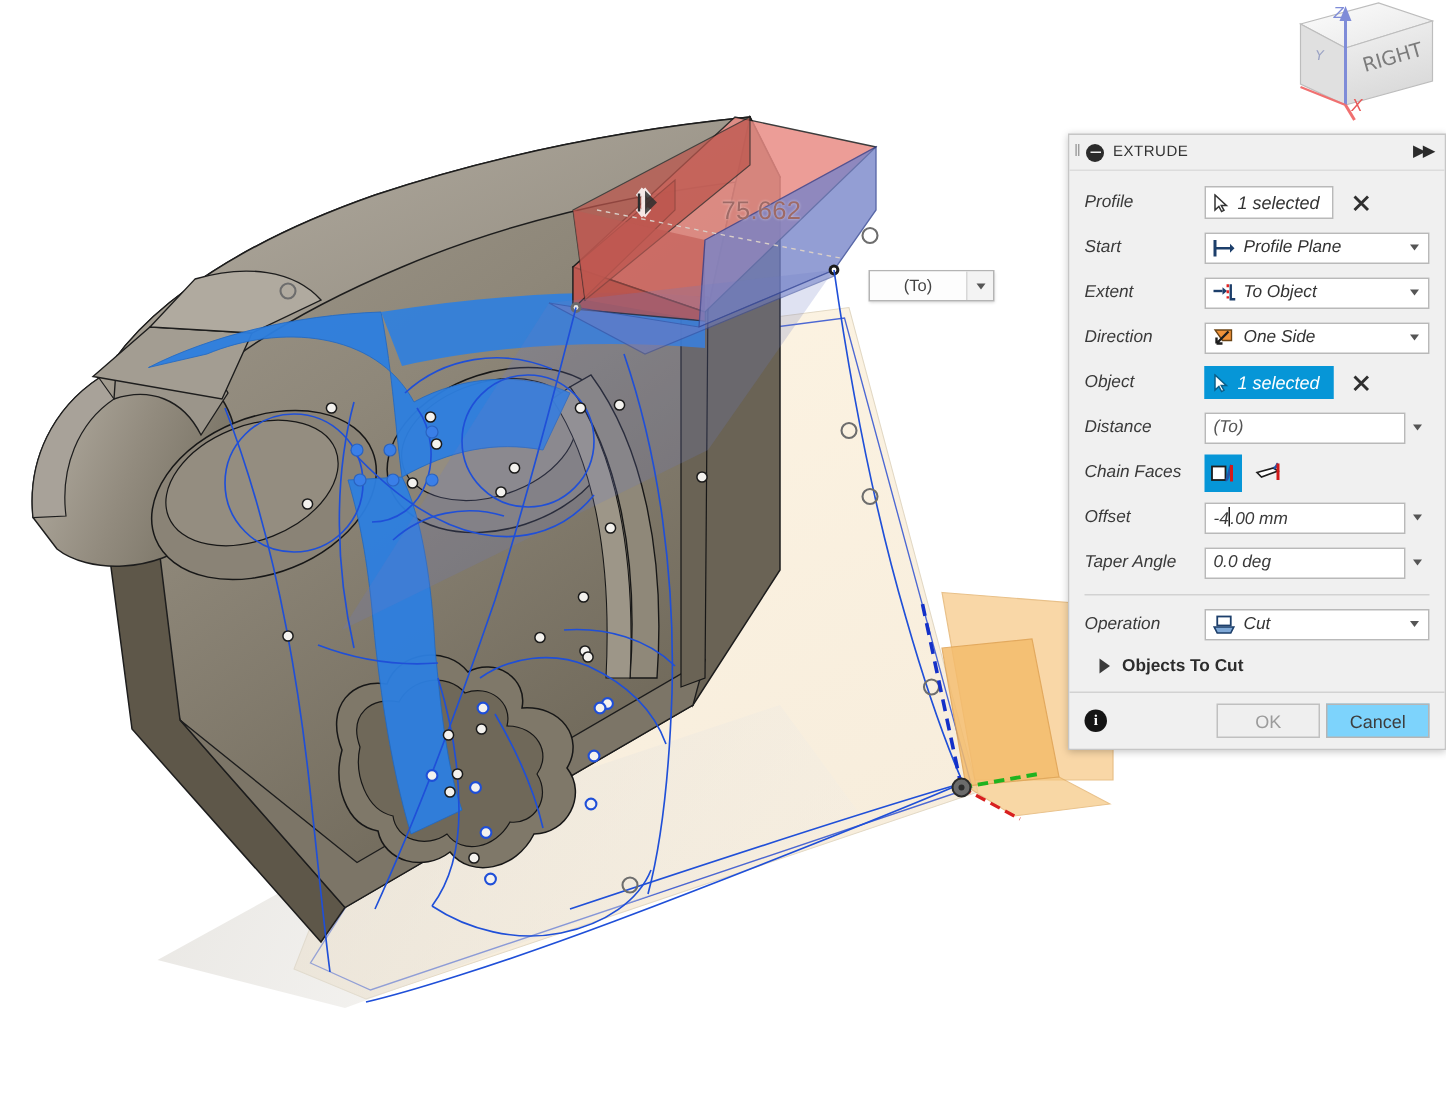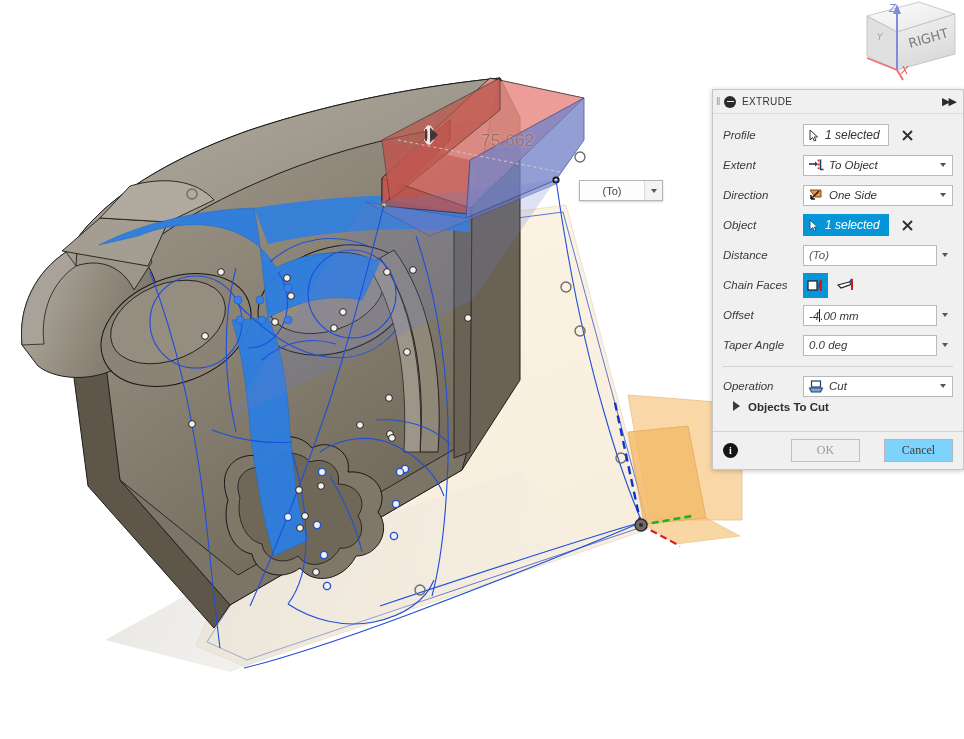--- a/index.html
+++ b/index.html
@@ -272,21 +272,21 @@
   .tgl.on { background: #0696d7; }
 
   .dlg-sep {
     height: 1px;
     background: #d2d2d2;
     margin: 6px 0 4px 0;
   }
 
   .disclose-row {
     display: flex;
-    align-items: flex-start;
+    align-items: center;
     height: 26px;
     padding-left: 10px;
   }
   .tri {
     width: 0; height: 0;
     border-top: 5px solid transparent;
     border-bottom: 5px solid transparent;
     border-left: 7px solid #3a3a3a;
     margin-right: 8px;
     flex: none;
@@ -315,27 +315,27 @@
     font-weight: bold;
     line-height: 15px;
     text-align: center;
     font-family: "Liberation Serif", serif;
     flex: none;
   }
   .footer-spacer { flex: 1; }
   .btn {
     width: 69px;
     height: 23px;
-    margin-left: 24px;
+    margin-left: 4px;
     border: 1px solid #c0c0c0;
     background: #efefef;
     box-sizing: border-box;
     font-size: 12px;
     color: #9b9b9b;
-    display: flex; align-items: center; justify-content: center; font-family: Liberation Serif, serif;
+    display: flex; align-items: center; justify-content: center;
   }
   .btn.enabled {
     color: #3d3d3d;
     border-color: #b5b5b5;
     background: #7dd3fc;
   }
 </style>
 </head>
 <body>
 
@@ -610,20 +610,38 @@
           <span class="sel-txt">1 selected</span>
         </div>
         <span class="clear-x">
           <svg width="11" height="11" viewBox="0 0 11 11">
             <path d="M1,1 L10,10 M10,1 L1,10" stroke="#2f2f2f" stroke-width="1.9"></path>
           </svg>
         </span>
       </div>
     </div>
 
+    <div class="row">
+      <div class="lbl">Start</div>
+      <div class="ctrl">
+        <div class="combo">
+          <span class="ico">
+            <svg width="16" height="13" viewBox="0 0 16 13">
+              <line x1="2" y1="1" x2="2" y2="12" stroke="#1d3f6b" stroke-width="2"></line>
+              <line x1="2" y1="6.5" x2="12" y2="6.5" stroke="#1d3f6b" stroke-width="1.6"></line>
+              <path d="M12,3.5 L15,6.5 L12,9.5 Z" fill="#1d3f6b"></path>
+            </svg>
+          </span>
+          <span class="txt">Profile Plane</span>
+          <span class="caret">
+              <span class="caret-glyph"></span>
+            </span>
+        </div>
+      </div>
+    </div>
 
     <div class="row">
       <div class="lbl">Extent</div>
       <div class="ctrl">
         <div class="combo">
           <span class="ico">
             <svg width="16" height="14" viewBox="0 0 16 14">
               <line x1="1" y1="6" x2="7" y2="6" stroke="#1d3f6b" stroke-width="1.6"></line>
               <path d="M7,3.5 L10,6 L7,8.5 Z" fill="#1d3f6b"></path>
               <line x1="10.5" y1="1.5" x2="10.5" y2="11" stroke="#e02020" stroke-width="1.6" stroke-dasharray="2 2"></line>

